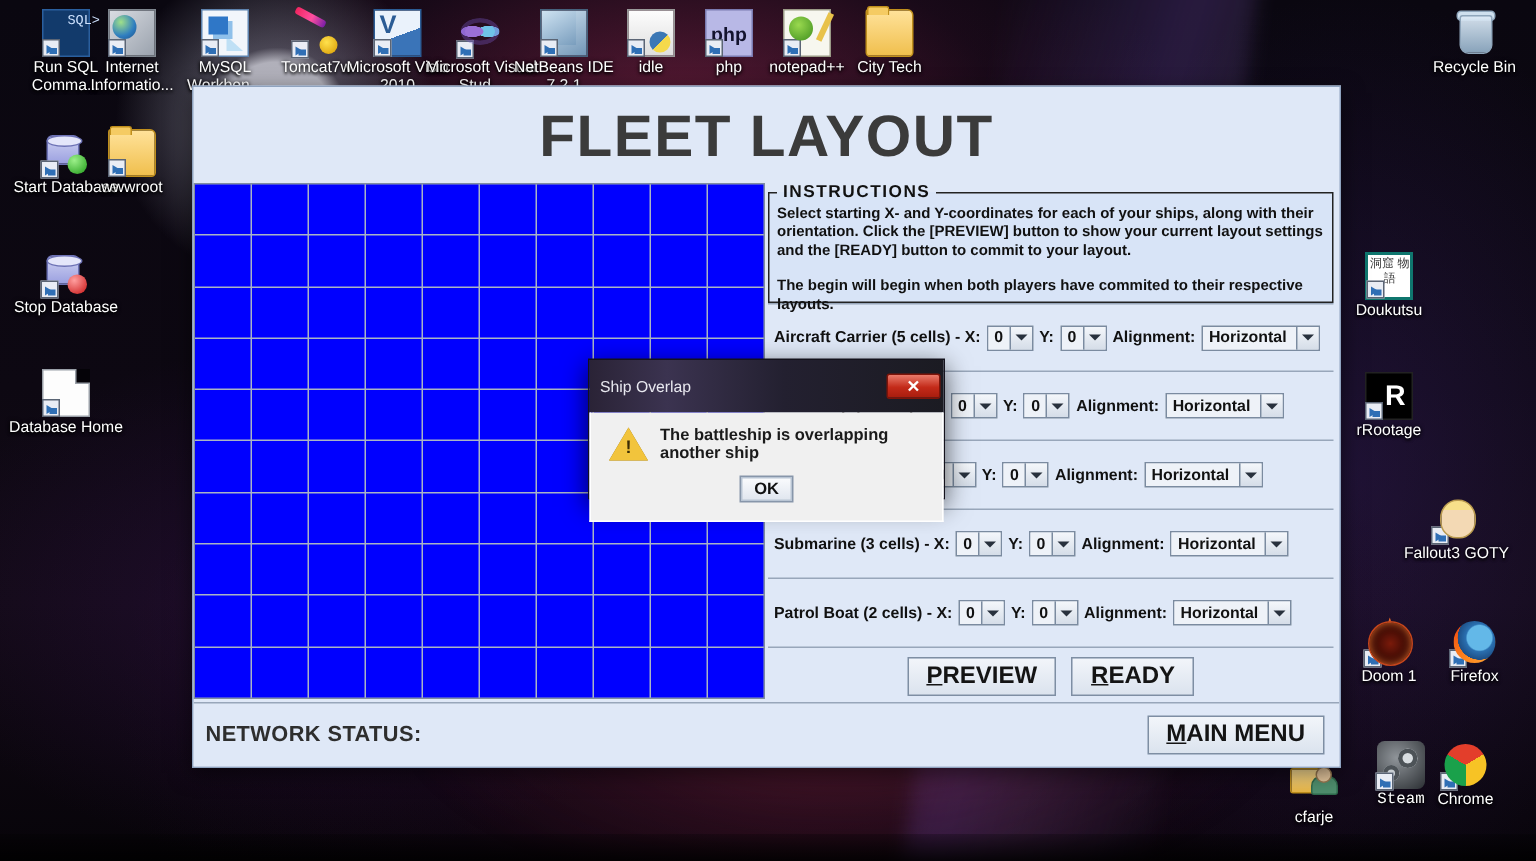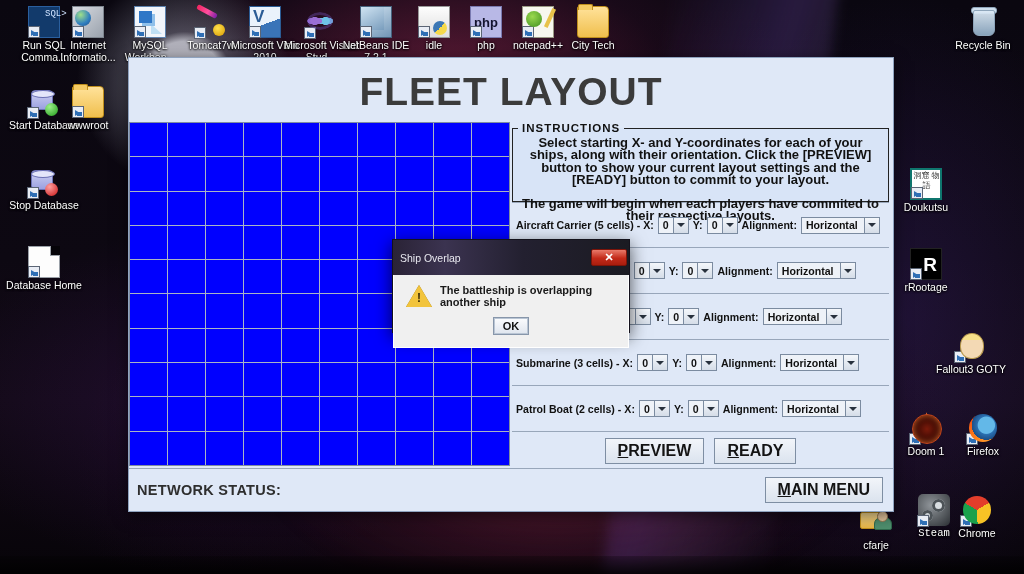--- a/index.html
+++ b/index.html
@@ -169,21 +169,21 @@
 
   fieldset#instructions {
     margin:0; padding:3px 5px 4px 5px;
     border:1px solid #222; background:#d8e4f7;
     height:80px;
   }
   #instructions legend {
     font-size:11.5px; font-weight:bold; color:#111; letter-spacing:1px;
     padding:0 4px;
   }
-  #instructions p { margin:0; font-size:13px; font-weight:bold; color:#111; line-height:12.4px;text-align:center; }
+  #instructions p { margin:0; font-size:10px; font-weight:bold; color:#111; line-height:12.4px; }
   #instructions p.spaced { margin-top:11px; }
 
   .ship-row {
     display:flex; align-items:center; gap:4px;
     height:46px; border-bottom:1px solid #98a6ba;
     font-size:10.6px; font-weight:bold; color:#111;
     padding:0 4px;
   }
   .ship-row:first-of-type { border-top:1px solid #98a6ba; }
   .ship-row .lbl { white-space:nowrap; }
@@ -547,21 +547,21 @@
           <div class="cell" style="background: rgb(0, 0, 255);"></div>
           <div class="cell" style="background: rgb(0, 0, 255);"></div>
         </div>
     </div>
 
     <div id="right">
 
       <fieldset id="instructions">
         <legend>INSTRUCTIONS</legend>
         <p>Select starting X- and Y-coordinates for each of your ships, along with their orientation. Click the [PREVIEW] button to show your current layout settings and the [READY] button to commit to your layout.</p>
-        <p class="spaced">The game will begin when each players have commited to their respective layouts.</p>
+        <p class="spaced">The begin will begin when both players have commited to their respective layouts.</p>
       </fieldset>
 
       <div id="ship-rows">
           <div class="ship-row">
             <span class="lbl">Aircraft Carrier (5 cells) - X:</span>
             <div class="combo num">
               <span class="val">0</span>
               <span class="arrow"></span>
             </div>
             <span class="lbl">Y:</span>

